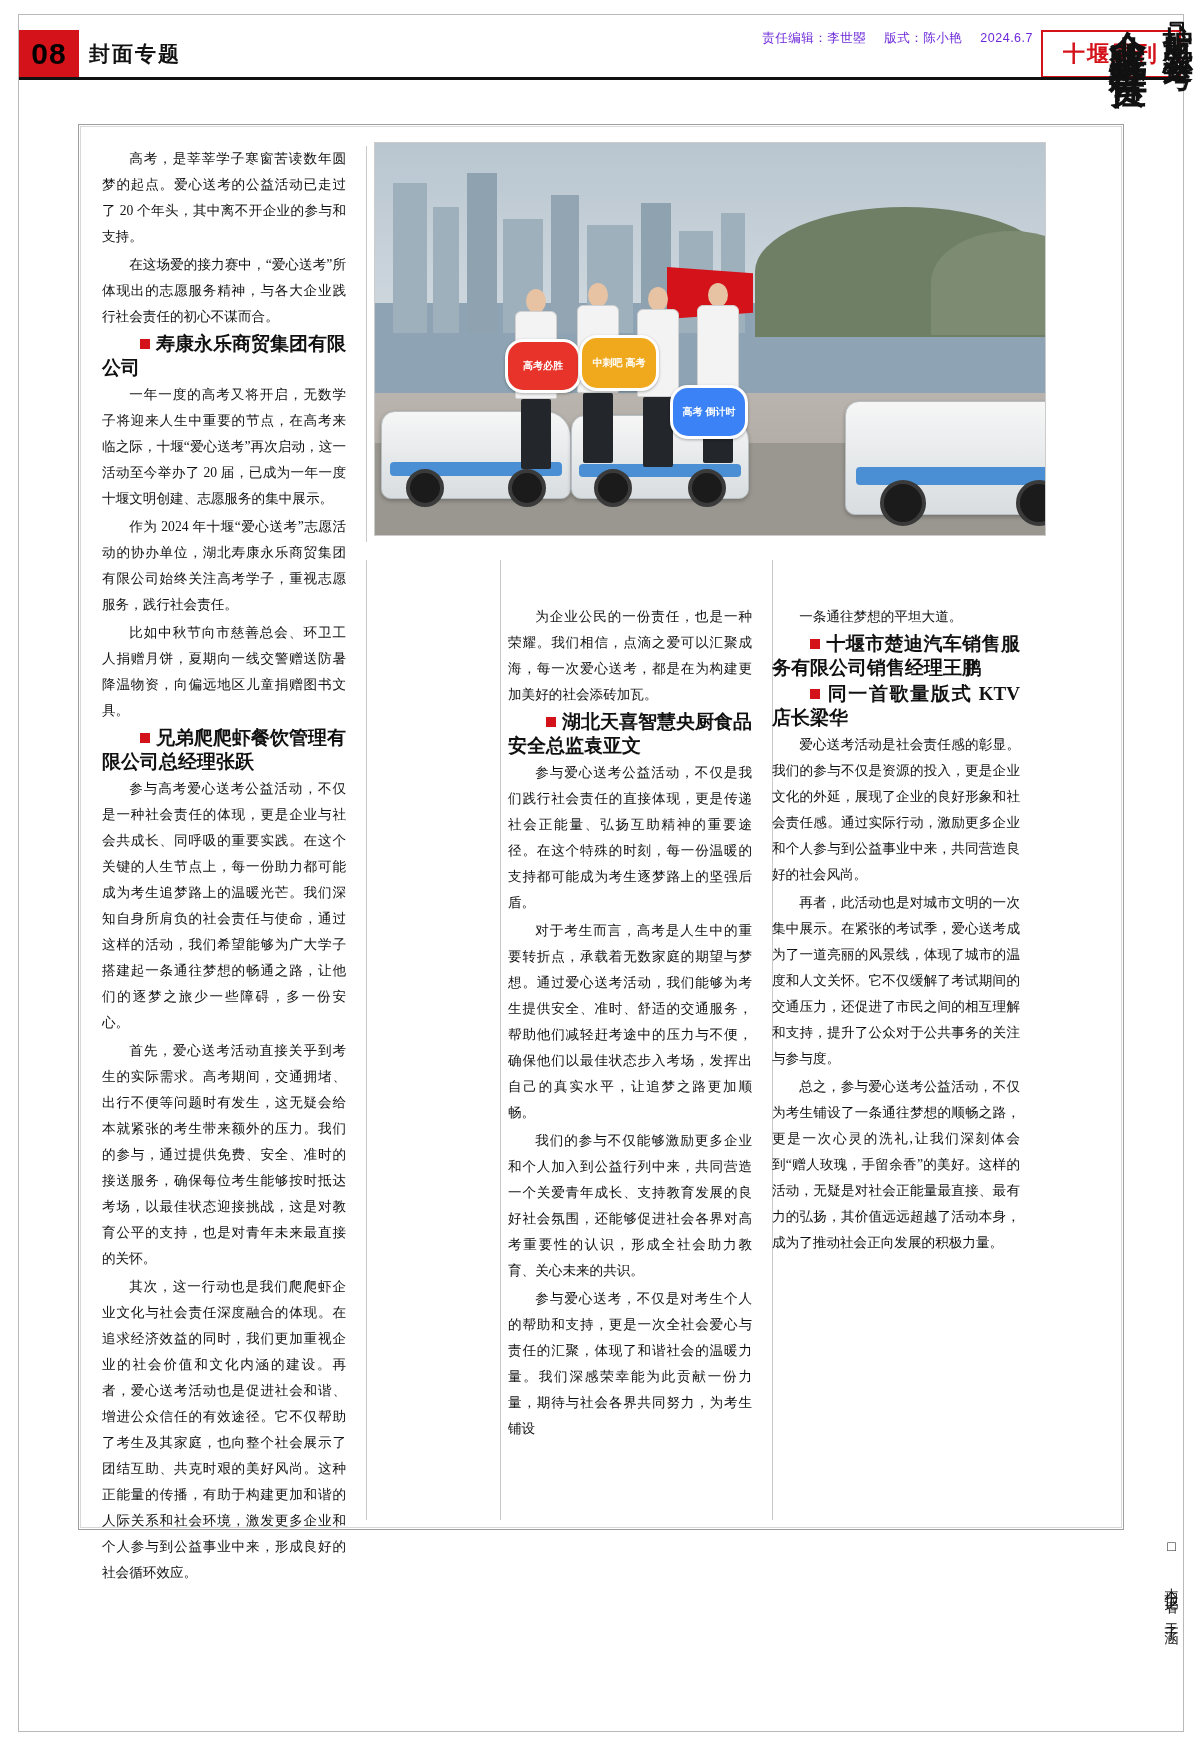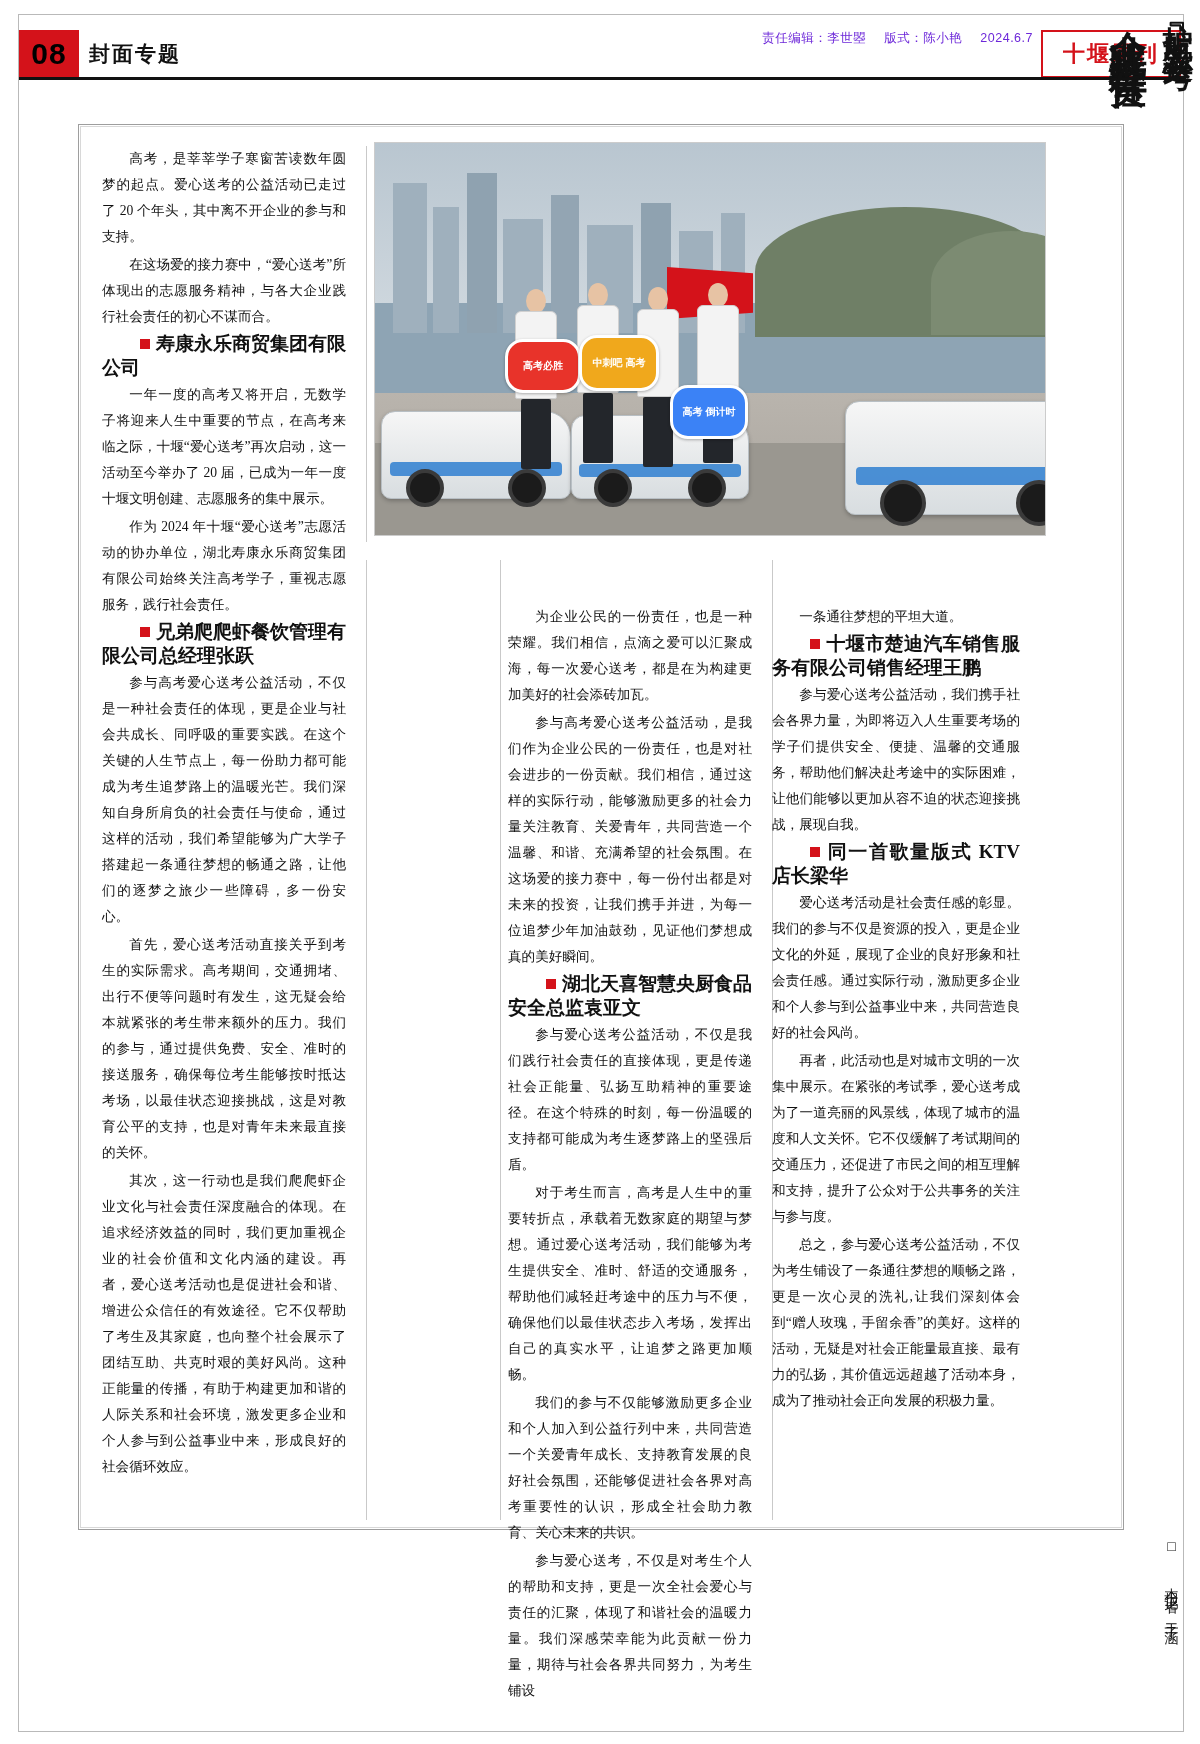--- a/index.html
+++ b/index.html
@@ -264,37 +264,36 @@
       <span>于子涵</span>
     </div>
   </div>
 
   <div class="col" id="col1">
       <p>高考，是莘莘学子寒窗苦读数年圆梦的起点。爱心送考的公益活动已走过了 20 个年头，其中离不开企业的参与和支持。</p>
       <p>在这场爱的接力赛中，“爱心送考”所体现出的志愿服务精神，与各大企业践行社会责任的初心不谋而合。</p>
       <p class="subhead"><span class="sq"></span><span>寿康永乐商贸集团有限公司</span></p>
       <p>一年一度的高考又将开启，无数学子将迎来人生中重要的节点，在高考来临之际，十堰“爱心送考”再次启动，这一活动至今举办了 20 届，已成为一年一度十堰文明创建、志愿服务的集中展示。</p>
       <p>作为 2024 年十堰“爱心送考”志愿活动的协办单位，湖北寿康永乐商贸集团有限公司始终关注高考学子，重视志愿服务，践行社会责任。</p>
+      <p>比如中秋节向市慈善总会、环卫工人捐赠月饼，夏期向一线交警赠送防暑降温物资，向偏远地区儿童捐赠图书文具。</p>
       <p class="subhead"><span class="sq"></span><span>兄弟爬爬虾餐饮管理有限公司总经理张跃</span></p>
       <p>参与高考爱心送考公益活动，不仅是一种社会责任的体现，更是企业与社会共成长、同呼吸的重要实践。在这个关键的人生节点上，每一份助力都可能成为考生追梦路上的温暖光芒。我们深知自身所肩负的社会责任与使命，通过这样的活动，我们希望能够为广大学子搭建起一条通往梦想的畅通之路，让他们的逐梦之旅少一些障碍，多一份安心。</p>
       <p>首先，爱心送考活动直接关乎到考生的实际需求。高考期间，交通拥堵、出行不便等问题时有发生，这无疑会给本就紧张的考生带来额外的压力。我们的参与，通过提供免费、安全、准时的接送服务，确保每位考生能够按时抵达考场，以最佳状态迎接挑战，这是对教育公平的支持，也是对青年未来最直接的关怀。</p>
       <p>其次，这一行动也是我们爬爬虾企业文化与社会责任深度融合的体现。在追求经济效益的同时，我们更加重视企业的社会价值和文化内涵的建设。再者，爱心送考活动也是促进社会和谐、增进公众信任的有效途径。它不仅帮助了考生及其家庭，也向整个社会展示了团结互助、共克时艰的美好风尚。这种正能量的传播，有助于构建更加和谐的人际关系和社会环境，激发更多企业和个人参与到公益事业中来，形成良好的社会循环效应。</p>
     </div>
   <div class="col" id="col3">
       <p>为企业公民的一份责任，也是一种荣耀。我们相信，点滴之爱可以汇聚成海，每一次爱心送考，都是在为构建更加美好的社会添砖加瓦。</p>
-      <p>参与高考爱心送考公益活动，是我们作为企业公民的一份责任，也是对社会进步的一份贡献。我们相信，通过这样的实际行动，能够激励更多的社会力量关注教育、关爱青年，共同营造一个温馨、和谐、充满希望的社会氛围。在这场爱的接力赛中，每一份付出都是对未来的投资，让我们携手并进，为每一位追梦少年加油鼓劲，见证他们梦想成真的美好瞬间。</p>
       <p class="subhead"><span class="sq"></span><span>湖北天喜智慧央厨食品安全总监袁亚文</span></p>
       <p>参与爱心送考公益活动，不仅是我们践行社会责任的直接体现，更是传递社会正能量、弘扬互助精神的重要途径。在这个特殊的时刻，每一份温暖的支持都可能成为考生逐梦路上的坚强后盾。</p>
       <p>对于考生而言，高考是人生中的重要转折点，承载着无数家庭的期望与梦想。通过爱心送考活动，我们能够为考生提供安全、准时、舒适的交通服务，帮助他们减轻赶考途中的压力与不便，确保他们以最佳状态步入考场，发挥出自己的真实水平，让追梦之路更加顺畅。</p>
       <p>我们的参与不仅能够激励更多企业和个人加入到公益行列中来，共同营造一个关爱青年成长、支持教育发展的良好社会氛围，还能够促进社会各界对高考重要性的认识，形成全社会助力教育、关心未来的共识。</p>
       <p>参与爱心送考，不仅是对考生个人的帮助和支持，更是一次全社会爱心与责任的汇聚，体现了和谐社会的温暖力量。我们深感荣幸能为此贡献一份力量，期待与社会各界共同努力，为考生铺设</p>
     </div>
   <div class="col" id="col4">
       <p>一条通往梦想的平坦大道。</p>
       <p class="subhead"><span class="sq"></span><span>十堰市楚迪汽车销售服务有限公司销售经理王鹏</span></p>
-      <p>参与爱心送考公益活动，我们携手社会各界力量，为即将迈入人生重要考场的学子们提供安全、便捷、温馨的交通服务，帮助他们解决赴考途中的实际困难，让他们能够以更加从容不迫的状态迎接挑战，展现自我。</p>
       <p class="subhead"><span class="sq"></span><span>同一首歌量版式 KTV 店长梁华</span></p>
       <p>爱心送考活动是社会责任感的彰显。我们的参与不仅是资源的投入，更是企业文化的外延，展现了企业的良好形象和社会责任感。通过实际行动，激励更多企业和个人参与到公益事业中来，共同营造良好的社会风尚。</p>
       <p>再者，此活动也是对城市文明的一次集中展示。在紧张的考试季，爱心送考成为了一道亮丽的风景线，体现了城市的温度和人文关怀。它不仅缓解了考试期间的交通压力，还促进了市民之间的相互理解和支持，提升了公众对于公共事务的关注与参与度。</p>
       <p>总之，参与爱心送考公益活动，不仅为考生铺设了一条通往梦想的顺畅之路，更是一次心灵的洗礼,让我们深刻体会到“赠人玫瑰，手留余香”的美好。这样的活动，无疑是对社会正能量最直接、最有力的弘扬，其价值远远超越了活动本身，成为了推动社会正向发展的积极力量。</p>
     </div>
 
 </div>
 
 </body></html>

